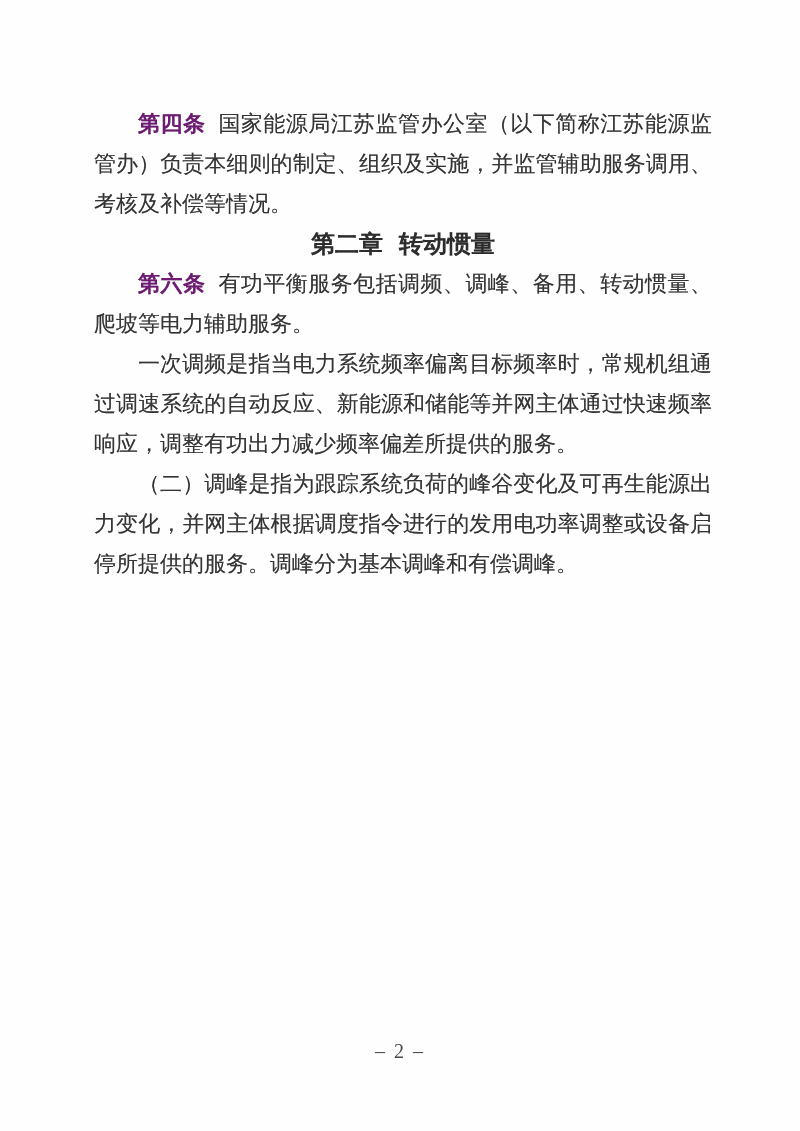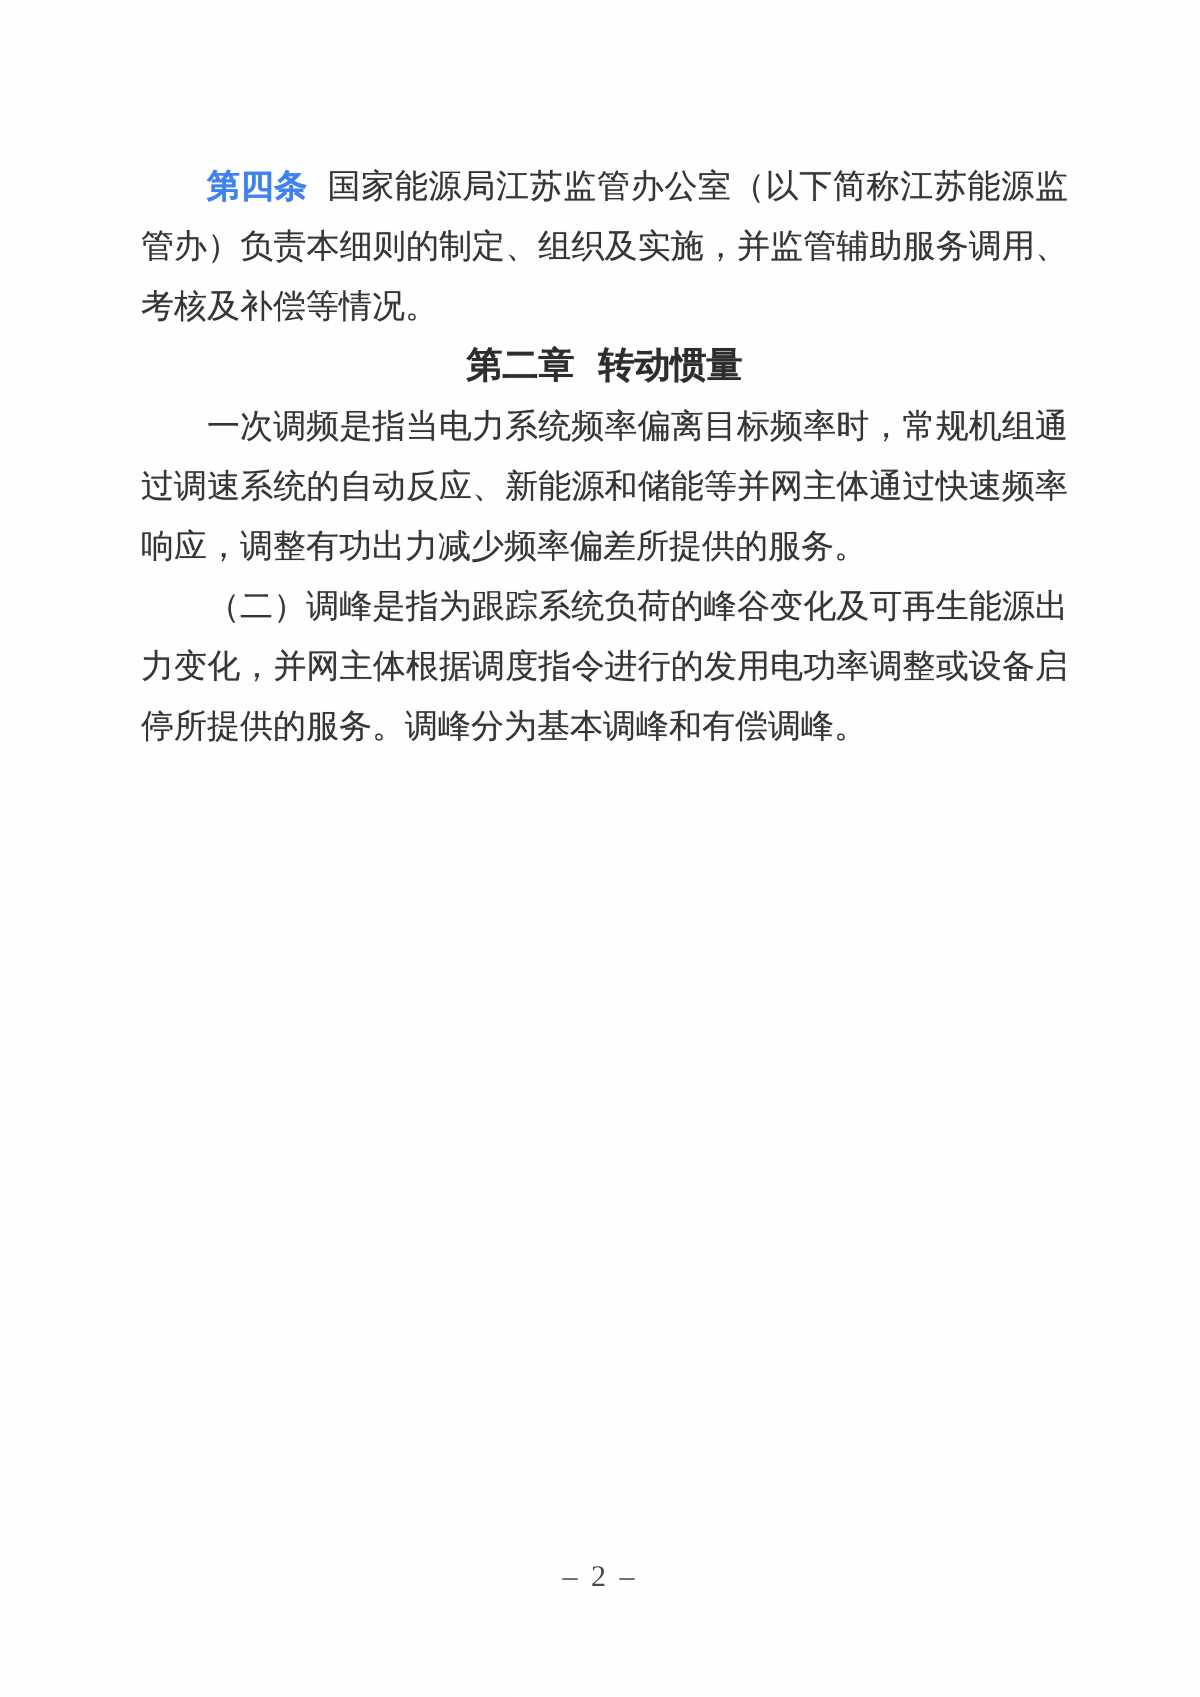--- a/index.html
+++ b/index.html
@@ -27,21 +27,21 @@
     font-size: 22px;
     line-height: 40px;
     text-align: justify;
     text-indent: 2em;
     letter-spacing: 0;
     text-shadow: 0 0 0.6px rgba(70,70,70,0.55);
   }
   .article-label {
     font-family: "Liberation Sans", "DejaVu Sans", sans-serif;
     font-weight: 700;
-    color: #3b82f6;
+    color: #701a75;
     margin-right: 13px;
   }
   .chapter {
     margin: 0;
     font-family: "Liberation Sans", "DejaVu Sans", sans-serif;
     font-weight: 700;
     font-size: 24px;
     line-height: 40px;
     text-align: center;
     color: #2d2d2d;
@@ -67,20 +67,21 @@
 
 <div class="page">
   <div class="content">
 
     <p class="para"><b class="article-label">第四条</b><span>国家能源局江苏监管办公室（以下简称江苏能源监管办）负责本细则的制定、组织及实施，并监管辅助服务调用、考核及补偿等情况。</span></p>
 
 
     <h2 class="chapter"><span class="chapter-num">第二章</span><span>转动惯量</span></h2>
 
 
+    <p class="para"><b class="article-label">第六条</b><span>有功平衡服务包括调频、调峰、备用、转动惯量、爬坡等电力辅助服务。</span></p>
 
 
     <p class="para"><span>一次调频是指当电力系统频率偏离目标频率时，常规机组通过调速系统的自动反应、新能源和储能等并网主体通过快速频率响应，调整有功出力减少频率偏差所提供的服务。</span></p>
 
 
     <p class="para"><span>（二）调峰是指为跟踪系统负荷的峰谷变化及可再生能源出力变化，并网主体根据调度指令进行的发用电功率调整或设备启停所提供的服务。调峰分为基本调峰和有偿调峰。</span></p>
 
   </div>
 
   <div class="page-number">– 2 –</div>

